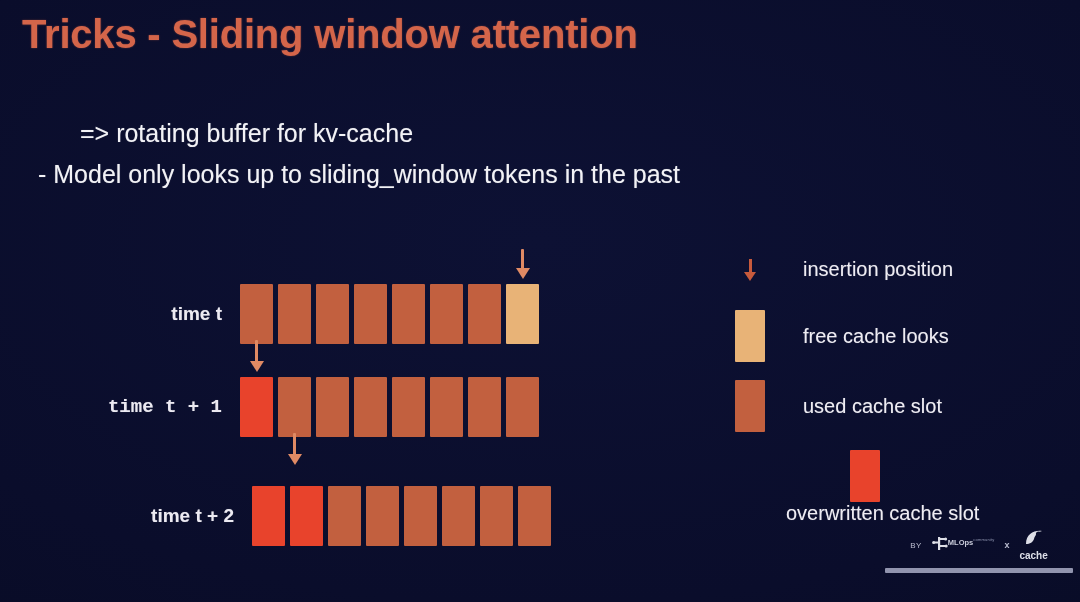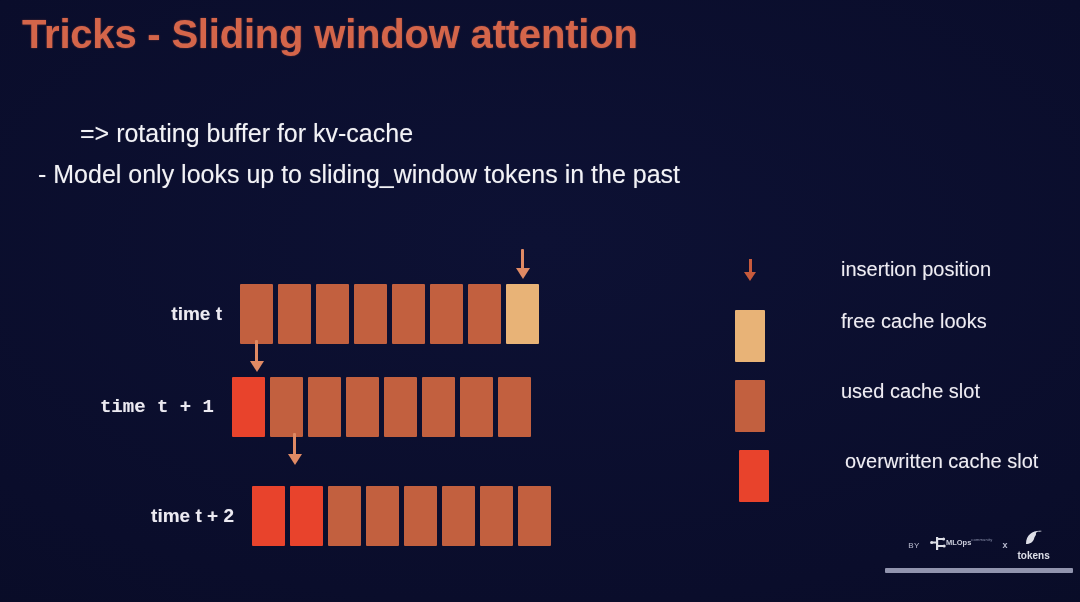--- a/index.html
+++ b/index.html
@@ -116,21 +116,21 @@
   
   #legend {
     position: absolute;
     left: 733px;
     top: 250px;
     width: 330px;
   }
   .legend-row {
     position: absolute;
     display: flex;
-    gap: 38px;
+    align-items: center;
   }
   .legend-key {
     width: 34px;
     display: flex;
     justify-content: center;
     align-items: center;
     flex: 0 0 34px;
   }
   .legend-swatch {
     width: 30px;
@@ -264,21 +264,21 @@
           <div class="slot used"></div>
           <div class="slot used"></div>
           <div class="slot used"></div>
           <div class="slot free"></div>
         </div>
       </div>
       <div class="arrow" style="left: 514.5px; top: 5px;">
         <div class="shaft" style="height:20px"></div>
         <div class="head"></div>
       </div>
-      <div class="row" style="left: 232px; top: 133px; font-family: Liberation Mono, monospace;">
+      <div class="row" style="left: 240px; top: 133px; font-family: Liberation Mono, monospace;">
         <div class="row-label">time t + 1</div>
         <div class="slots">
           <div class="slot overwritten"></div>
           <div class="slot used"></div>
           <div class="slot used"></div>
           <div class="slot used"></div>
           <div class="slot used"></div>
           <div class="slot used"></div>
           <div class="slot used"></div>
           <div class="slot used"></div>
@@ -322,21 +322,21 @@
           <div class="legend-swatch free"></div>
         </div>
         <div class="legend-label">free cache looks</div>
       </div>
       <div class="legend-row" style="top: 130px; left: 0px;">
         <div class="legend-key">
           <div class="legend-swatch used"></div>
         </div>
         <div class="legend-label">used cache slot</div>
       </div>
-      <div class="legend-row" style="top: 200px; left: 4px;">
+      <div class="legend-row" style="top: 200px; left: 17px; flex-direction: column;">
         <div class="legend-key">
           <div class="legend-swatch overwritten"></div>
         </div>
         <div class="legend-label">overwritten cache slot</div>
       </div>
     </div>
 
   <div id="footer">
     <div id="footer-logos">
       <span class="footer-by">BY</span>
@@ -356,19 +356,19 @@
         <span class="logo-mlops-sub">community</span>
       </span>
       <span class="footer-x">x</span>
       <span class="logo-prosus">
         <span class="logo-mark">
           <svg width="20" height="16" viewBox="0 0 20 16" aria-hidden="true">
             <path d="M2 14 C2 4, 10 0, 18 1 C14 2, 11 5, 10 9 C9 12, 6 14, 2 14 Z" fill="#f0f1f8"></path>
             <circle cx="14.5" cy="4" r="2.6" fill="#0a0d2b"></circle>
           </svg>
         </span>
-        <span class="logo-prosus-name">tokens</span>
+        <span class="logo-prosus-name">cache</span>
       </span>
     </div>
     <div id="footer-rule"></div>
   </div>
 
 </div>
 
 </body></html>

